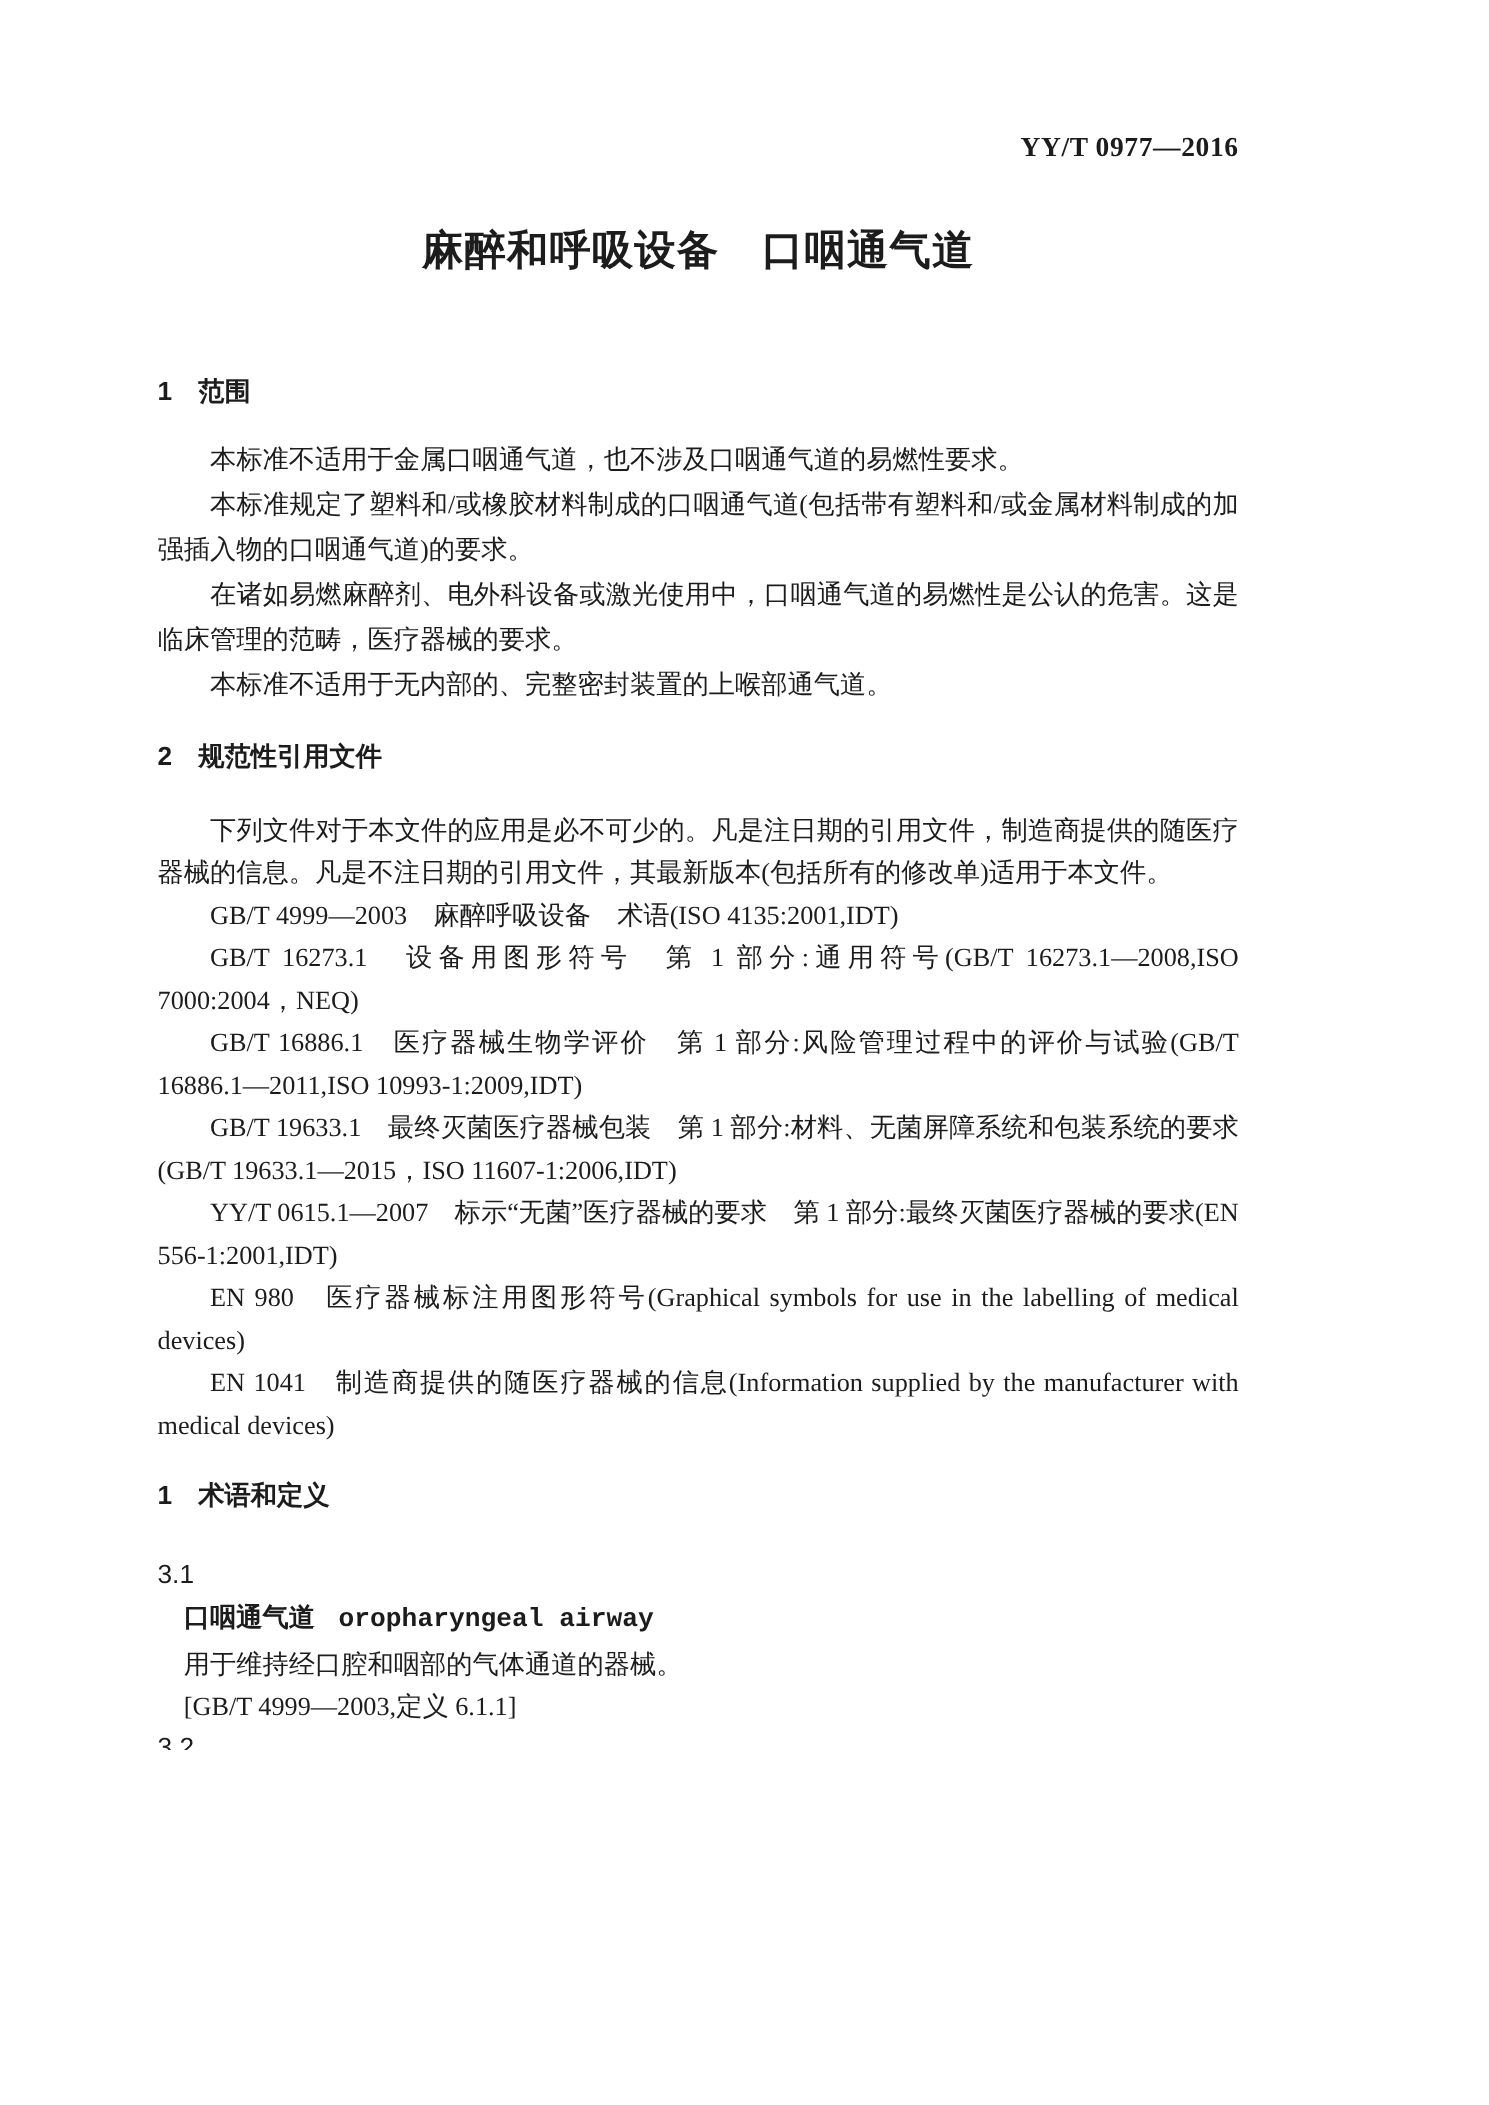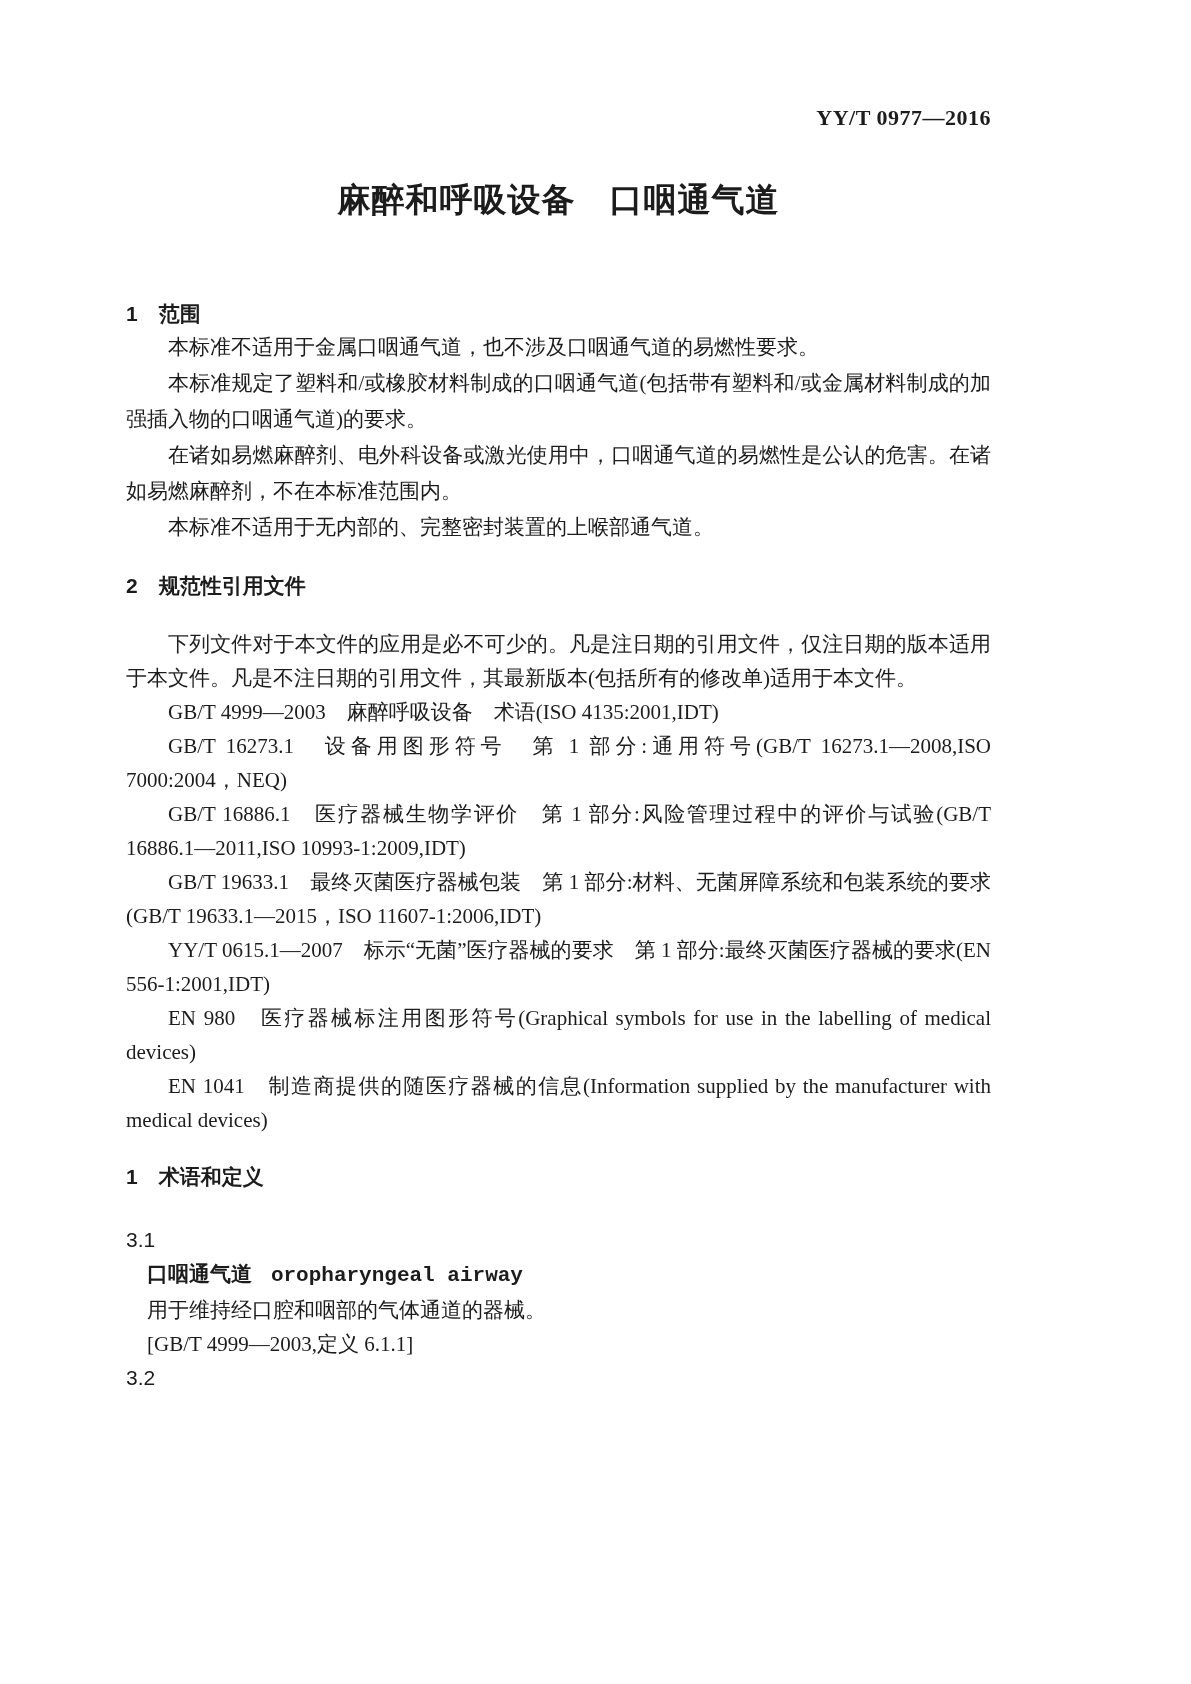--- a/index.html
+++ b/index.html
@@ -35,21 +35,21 @@
     font-size: 33px;
     line-height: 46px;
     letter-spacing: 1px;
   }
   .sec-heading {
     font-family: "Liberation Sans", sans-serif;
     font-weight: bold;
     font-size: 21px;
     line-height: 30px;
   }
-  .h1 { margin-top: 76px; }
+  .h1 { margin-top: 76px; margin-bottom: 20px; }
   .h2 { margin-top: 26px; margin-bottom: 26px; }
   .h3 { margin-top: 25px; margin-bottom: 31px; }
   .s1 p, .s2 p {
     margin: 0;
     font-size: 21px;
     text-align: justify;
     text-indent: 2em;
   }
   .s1 p { line-height: 36px; }
   .s2 p { line-height: 34px; }
@@ -87,28 +87,28 @@
 
   <div class="doc-code">YY/T 0977—2016</div>
 
   <div class="doc-title">麻醉和呼吸设备　口咽通气道</div>
 
   <div class="sec-heading h1">1　范围</div>
 
   <div class="s1">
     <p>本标准不适用于金属口咽通气道，也不涉及口咽通气道的易燃性要求。</p>
     <p>本标准规定了塑料和/或橡胶材料制成的口咽通气道(包括带有塑料和/或金属材料制成的加强插入物的口咽通气道)的要求。</p>
-    <p>在诸如易燃麻醉剂、电外科设备或激光使用中，口咽通气道的易燃性是公认的危害。在诸如易燃麻醉剂，不在本标准范围内。</p>
+    <p>在诸如易燃麻醉剂、电外科设备或激光使用中，口咽通气道的易燃性是公认的危害。这是临床管理的范畴，医疗器械的要求。</p>
     <p>本标准不适用于无内部的、完整密封装置的上喉部通气道。</p>
   </div>
 
   <div class="sec-heading h2">2　规范性引用文件</div>
 
   <div class="s2">
-    <p>下列文件对于本文件的应用是必不可少的。凡是注日期的引用文件，仅注日期的版本适用于本文件。凡是不注日期的引用文件，其最新版本(包括所有的修改单)适用于本文件。</p>
+    <p>下列文件对于本文件的应用是必不可少的。凡是注日期的引用文件，制造商提供的随医疗器械的信息。凡是不注日期的引用文件，其最新版本(包括所有的修改单)适用于本文件。</p>
     <p>GB/T 4999—2003　麻醉呼吸设备　术语(ISO 4135:2001,IDT)</p>
     <p>GB/T 16273.1　设备用图形符号　第 1 部分:通用符号(GB/T 16273.1—2008,ISO 7000:2004，NEQ)</p>
     <p>GB/T 16886.1　医疗器械生物学评价　第 1 部分:风险管理过程中的评价与试验(GB/T 16886.1—2011,ISO 10993-1:2009,IDT)</p>
     <p>GB/T 19633.1　最终灭菌医疗器械包装　第 1 部分:材料、无菌屏障系统和包装系统的要求(GB/T 19633.1—2015，ISO 11607-1:2006,IDT)</p>
     <p>YY/T 0615.1—2007　标示“无菌”医疗器械的要求　第 1 部分:最终灭菌医疗器械的要求(EN 556-1:2001,IDT)</p>
     <p>EN 980　医疗器械标注用图形符号(Graphical symbols for use in the labelling of medical devices)</p>
     <p>EN 1041　制造商提供的随医疗器械的信息(Information supplied by the manufacturer with medical devices)</p>
   </div>
 
   <div class="sec-heading h3">1　术语和定义</div>

